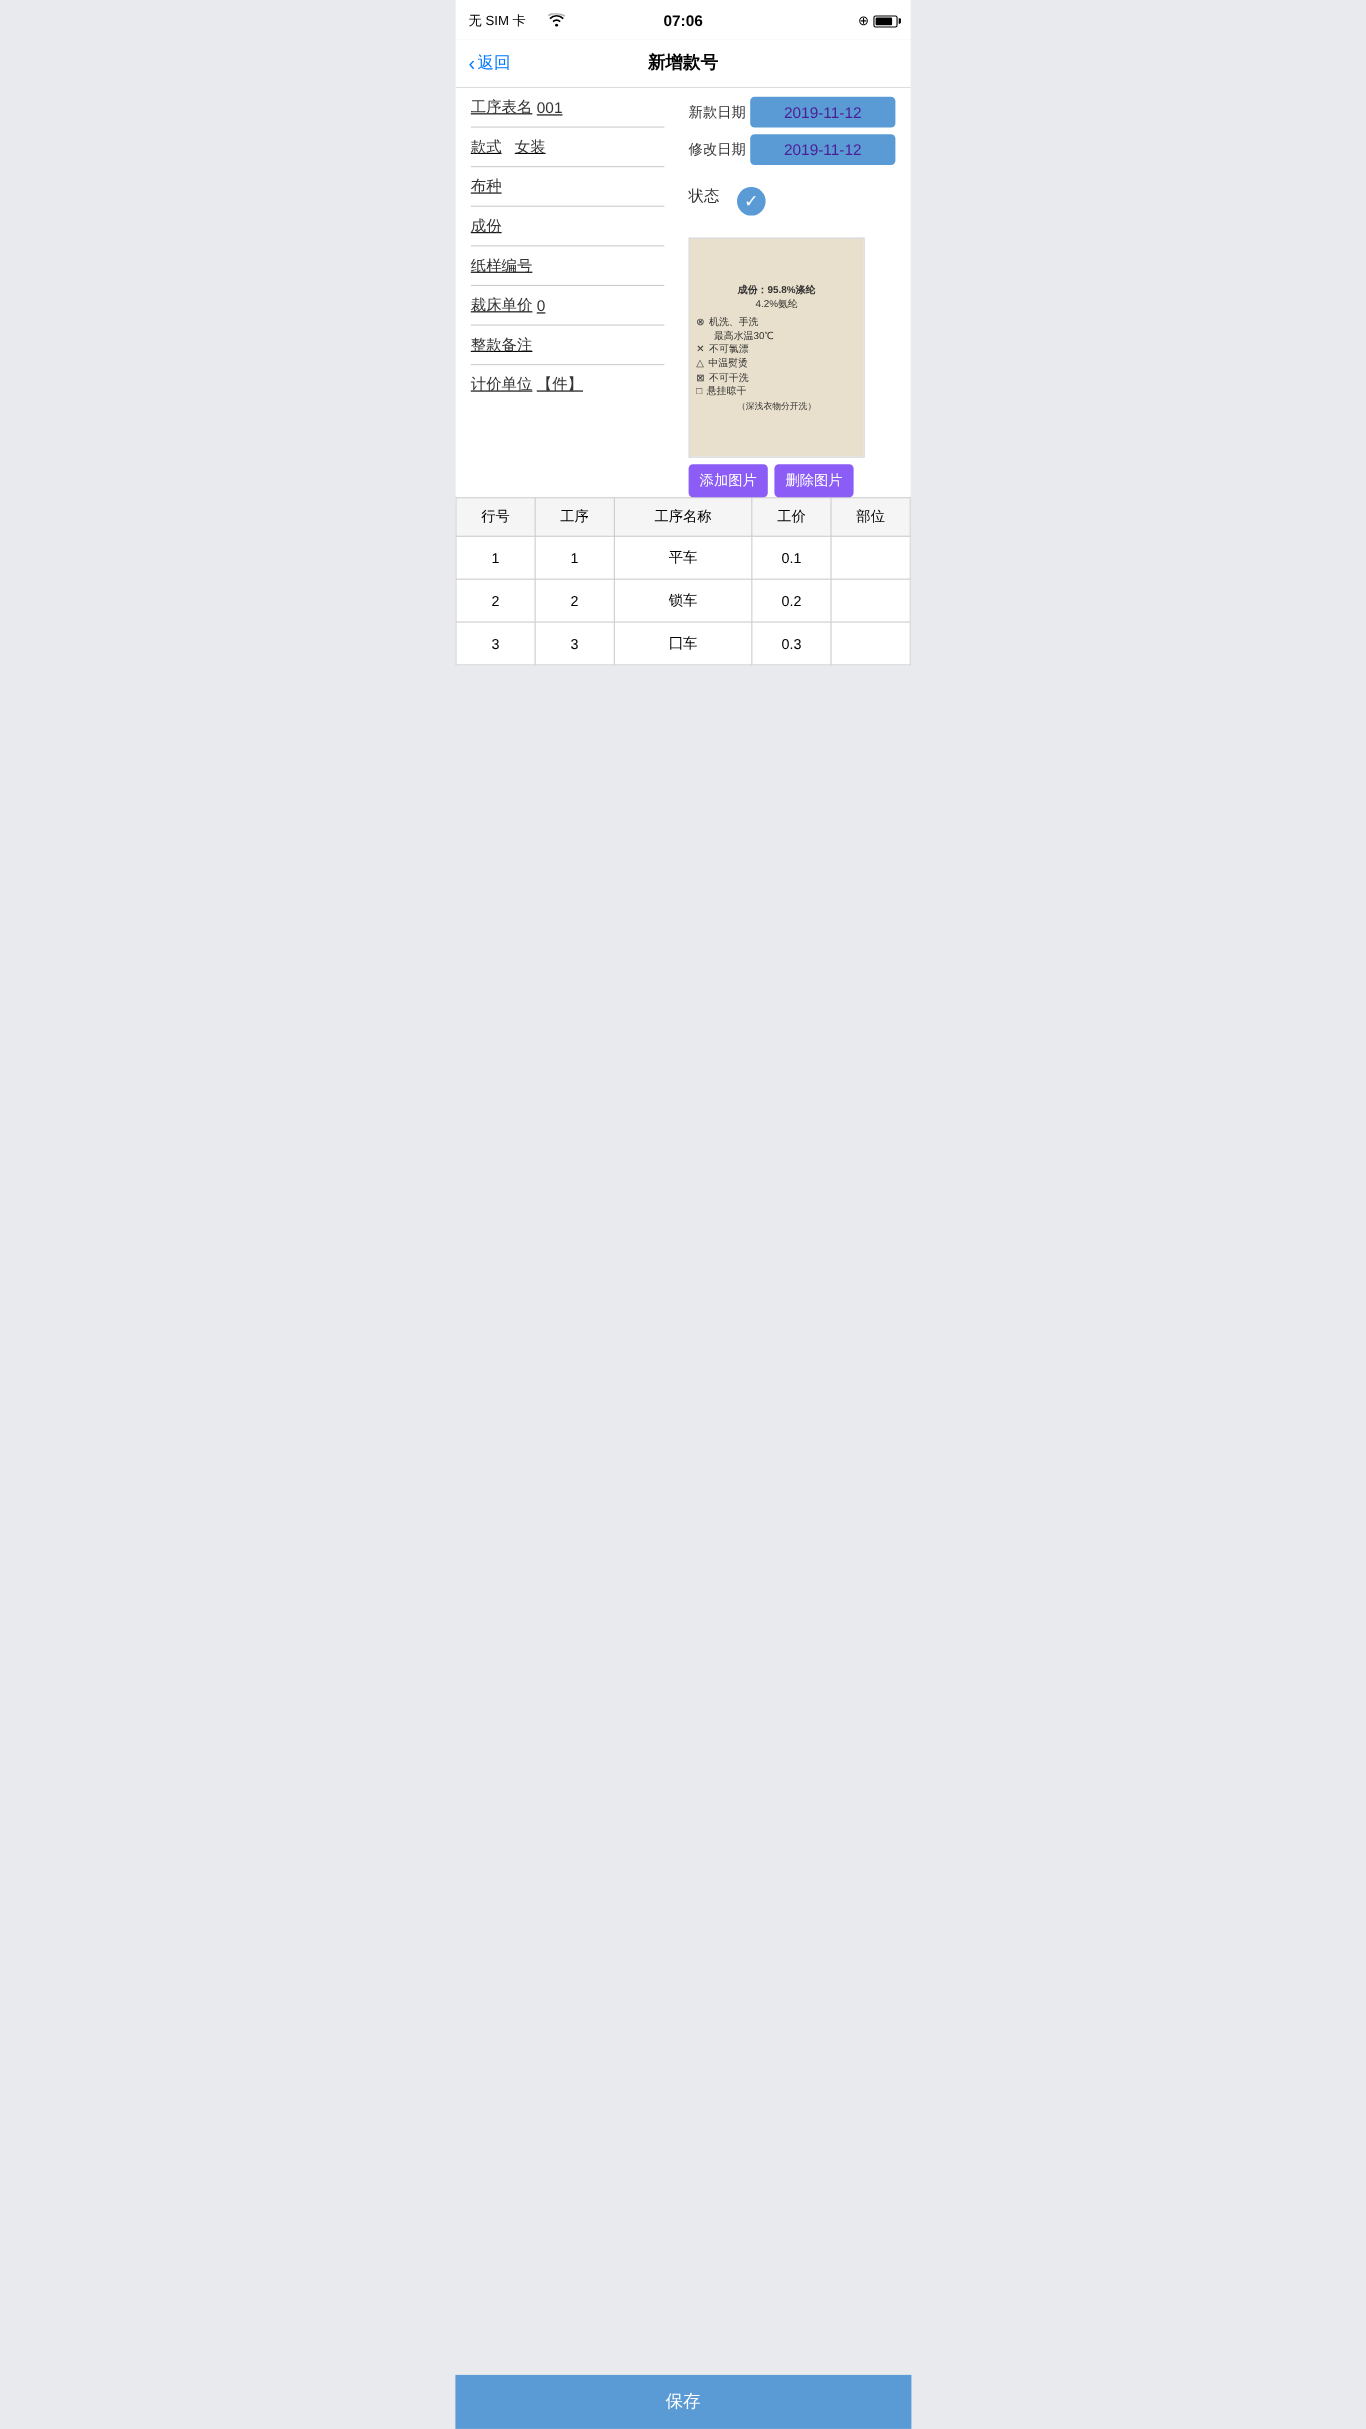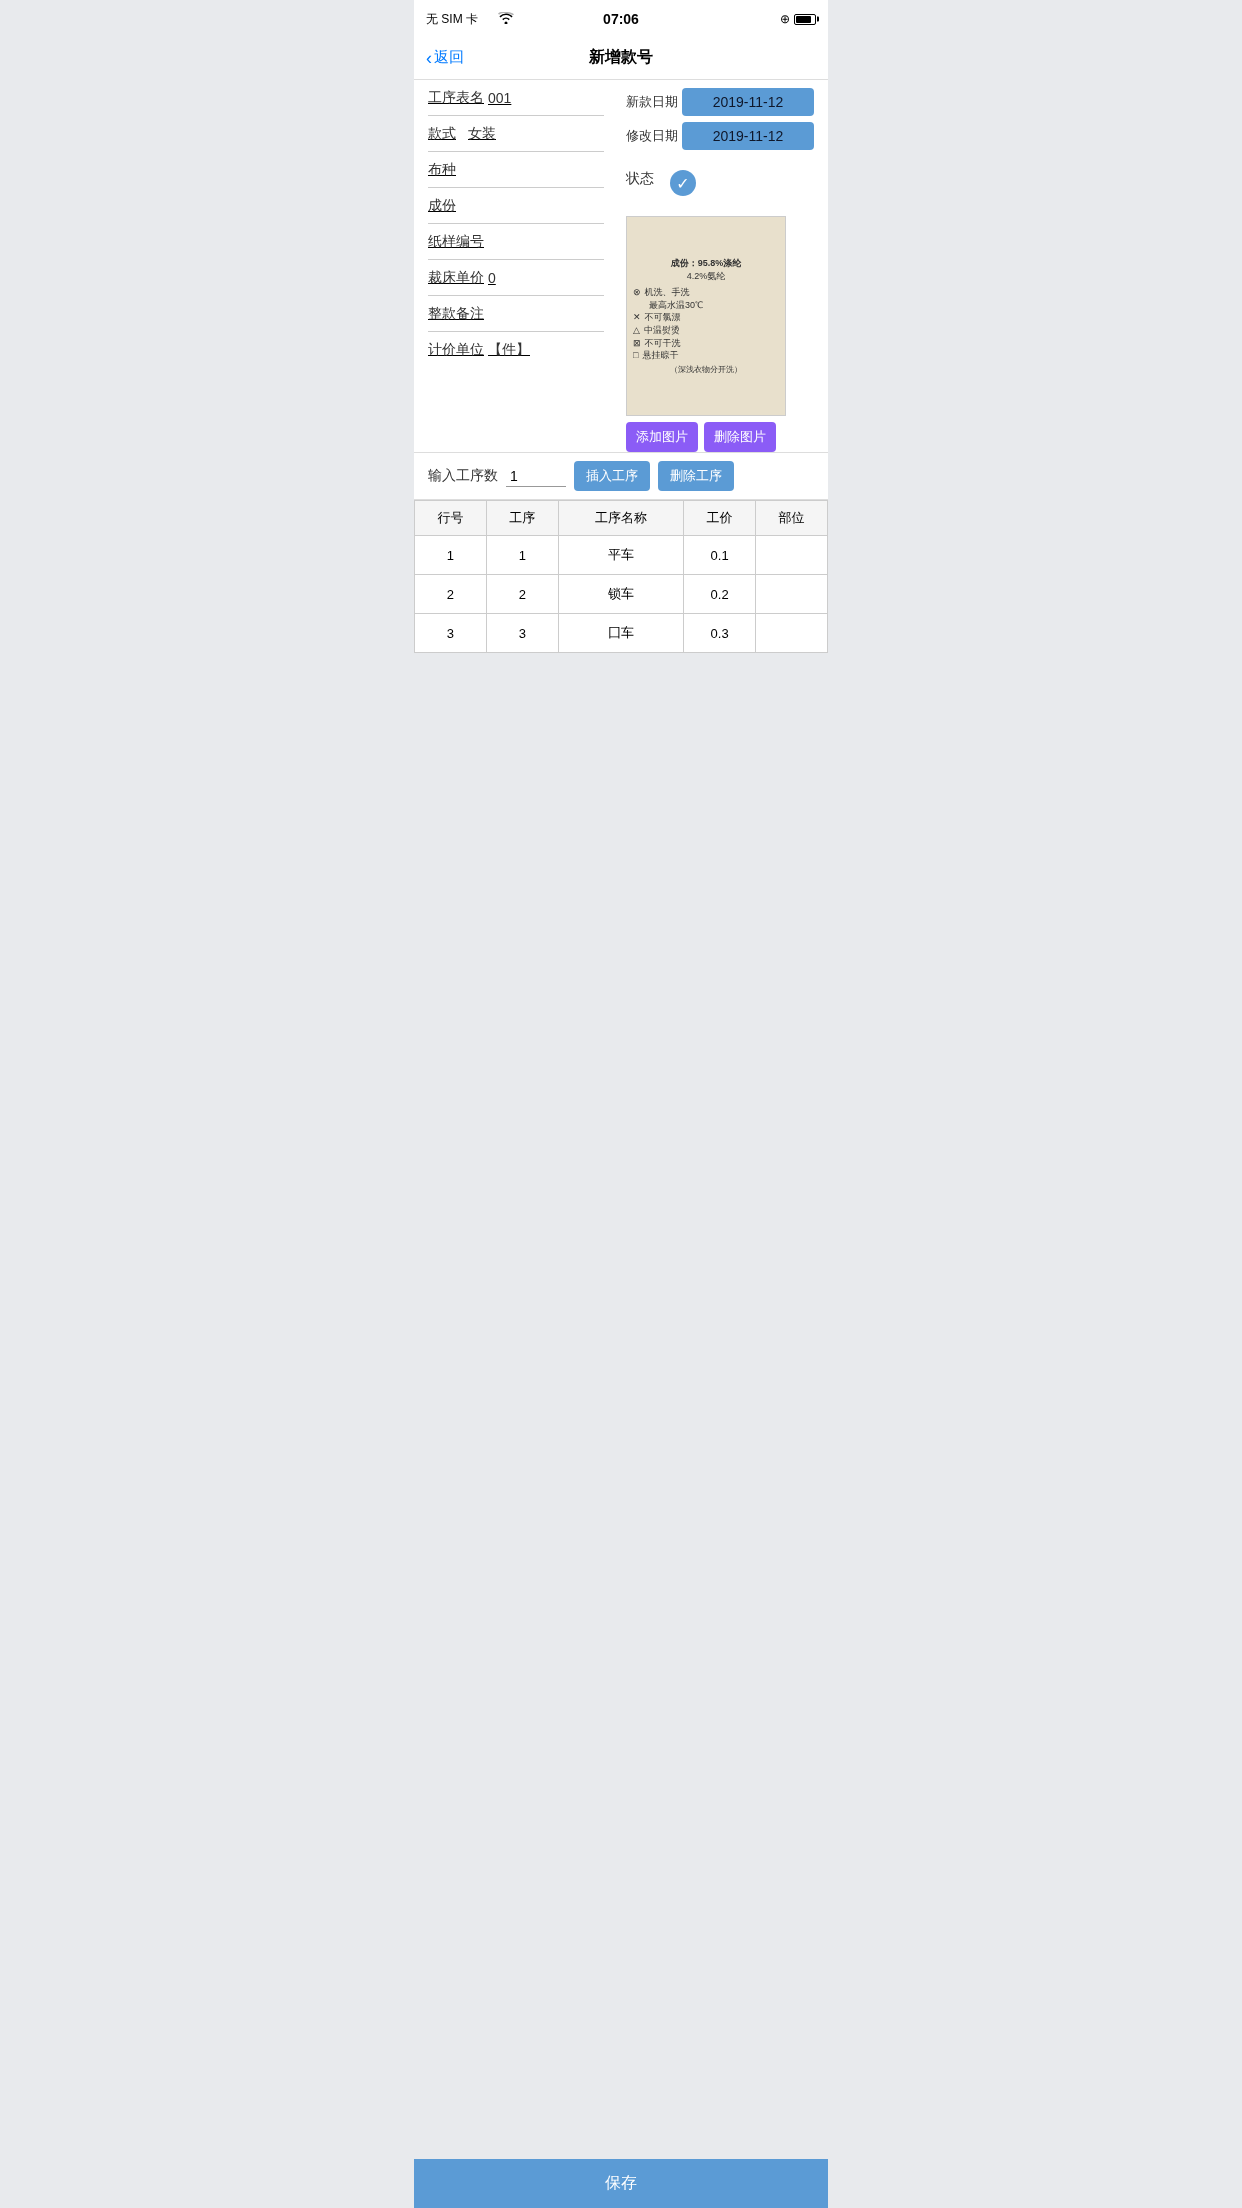--- a/index.html
+++ b/index.html
@@ -150,21 +150,21 @@
       text-decoration: underline;
     }
     .col-right {
       width: 210px;
       padding: 0 14px 0 8px;
     }
 
     
     .date-field {
       background: #5b9bd5;
-      color: #0f172a;
+      color: #4c1d95;
       text-align: center;
       padding: 6px 20px;
       border-radius: 4px;
       font-size: 14px;
       margin-bottom: 6px;
     }
 
     
     .status-row {
       display: flex;
@@ -442,26 +442,20 @@
         </div>
       </div>
 
       <div class="image-btn-row">
         <button class="img-btn">添加图片</button>
         <button class="img-btn">删除图片</button>
       </div>
     </div>
   </div>
 
-  <div class="input-ops-row" style="border-top:1px solid #ddd;">
-    <span class="input-label">输入工序数</span>
-    <input class="input-num" type="text" value="1" style="max-width: 60px;">
-    <button class="op-btn">插入工序</button>
-    <button class="op-btn">删除工序</button>
-  </div>
 
   <div>
     <table class="data-table">
       <thead>
         <tr>
           <th>行号</th>
           <th>工序</th>
           <th>工序名称</th>
           <th>工价</th>
           <th>部位</th>

